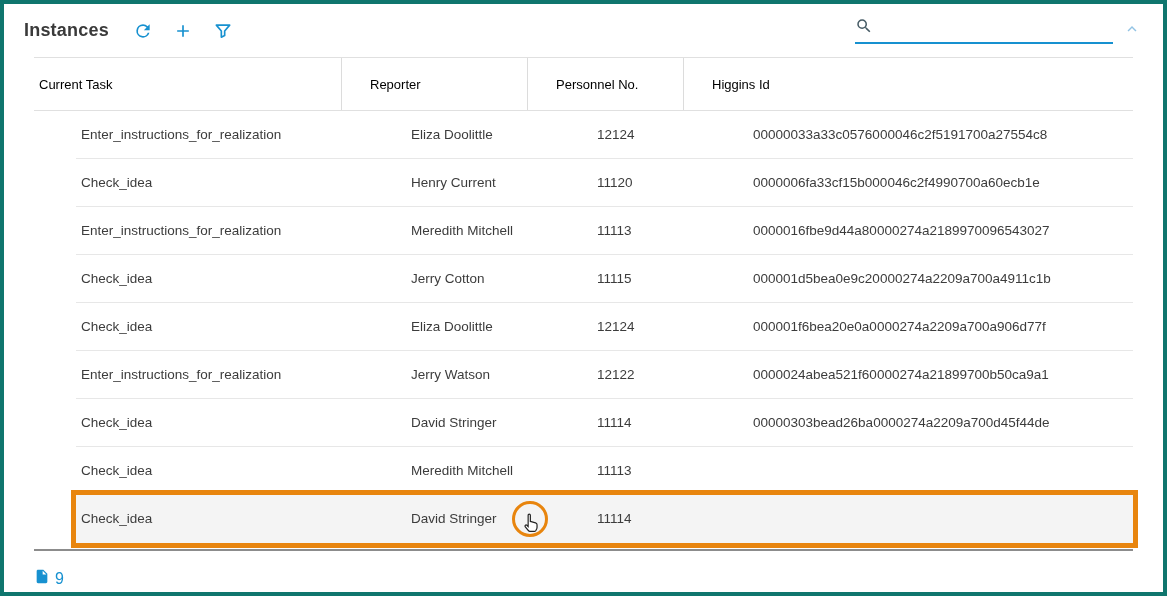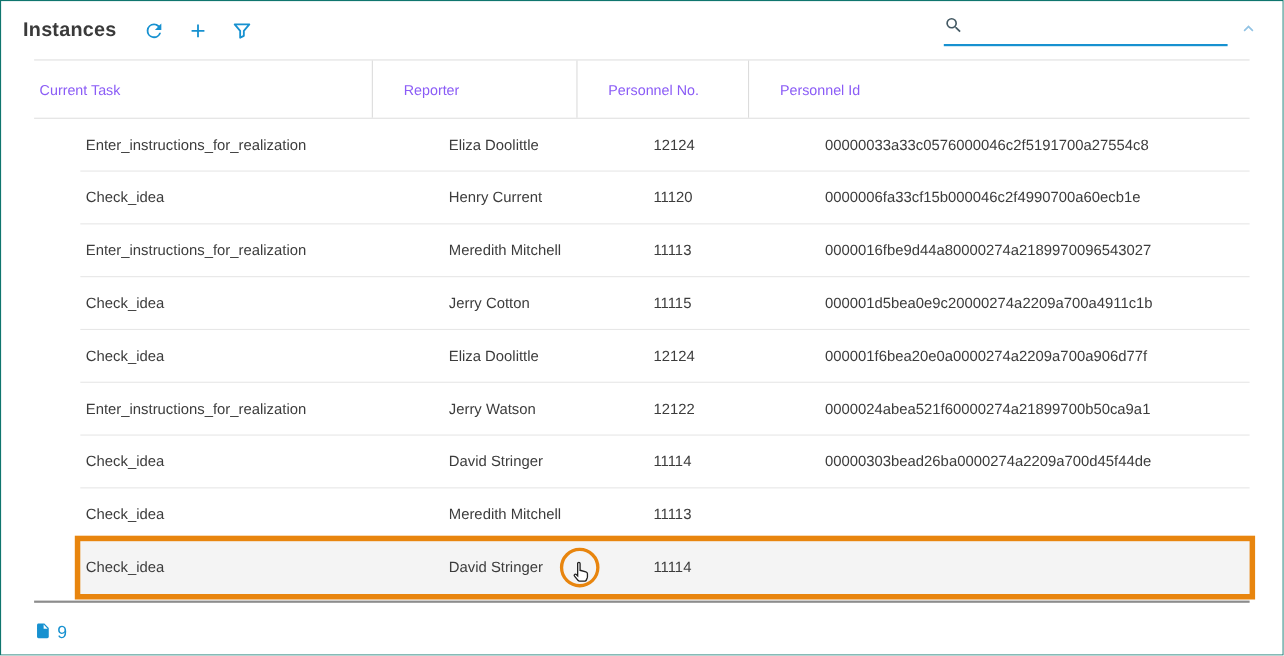--- a/index.html
+++ b/index.html
@@ -1,36 +1,36 @@
 <!DOCTYPE html>
 <html><head>
 <meta charset="utf-8">
 <style>
   * { box-sizing: border-box; }
   html,body { margin:0; padding:0; background:#ffffff; font-family:"Liberation Sans", sans-serif; }
   .page {
     position:relative; width:1167px; height:596px;
-    border:1px solid #0f766e; background:#fff; overflow:hidden;
+    border:4px solid #0f766e; background:#fff; overflow:hidden;
   }
   
   .toolbar { display:flex; align-items:center; height:53px; padding:0 22px 0 20px; }
   .title { font-size:18px; font-weight:700; color:#3a3a3a; margin-right:24px; letter-spacing:.2px; }
   .icon-btn { background:none; border:none; padding:0; margin-right:20px; cursor:pointer; display:flex; align-items:center; }
   .icon-btn svg { display:block; }
   .search-wrap { margin-left:auto; display:flex; align-items:flex-end; width:258px;
     border-bottom:2px solid #1791d0; padding-bottom:3px; }
   .search-wrap svg { flex:0 0 auto; margin-right:6px; }
   .search-input { border:none; outline:none; flex:1 1 auto; min-width:0; font-size:14px;
     font-family:"Liberation Sans", sans-serif; color:#333; background:transparent; padding:0; height:20px; }
   .collapse-btn { background:none; border:none; padding:0 0 0 10px; cursor:pointer; }
   
   .table { margin:0 30px; }
   .thead, .trow { display:grid; grid-template-columns:307px 186px 156px 1fr; align-items:center; }
   .thead { height:54px; border-top:1px solid #e0e0e0; border-bottom:1px solid #e0e0e0;
-    color:#8b5cf6; font-size:13px; }
+    color:#000000; font-size:13px; }
   .thead .td { height:100%; display:flex; align-items:center; }
   .thead .td + .td { border-left:1px solid #dcdcdc; }
   .trow { height:48px; border-bottom:1px solid #e7e7e7; font-size:13.5px; color:#3c3c3c; cursor:pointer;margin-left:42px; }
   .td { padding-left:28px; white-space:nowrap; overflow:hidden; text-overflow:ellipsis; }
   .c1 { padding-left:5px; }
   .trow.highlight { position:relative; z-index:2; background:#f4f4f4;
     box-shadow:0 0 0 5px #e8850e; border-bottom:1px solid transparent; }
   .table-end { border-top:2px solid #8c8c8c; margin-top:6px; }
   
   .cursor-ring { position:absolute; left:436px; top:50%; transform:translateY(-50%);
@@ -90,21 +90,21 @@
       </span>
     </button>
   </div>
 
   <div class="table">
 
     <div class="thead">
       <div class="td c1">Current Task</div>
       <div class="td">Reporter</div>
       <div class="td">Personnel No.</div>
-      <div class="td">Personnel Id</div>
+      <div class="td">Higgins Id</div>
     </div>
 
     <div class="trow">
       <div class="td c1">Enter_instructions_for_realization</div>
       <div class="td">Eliza Doolittle</div>
       <div class="td">12124</div>
       <div class="td">00000033a33c0576000046c2f5191700a27554c8</div>
     </div>
 
     <div class="trow">

